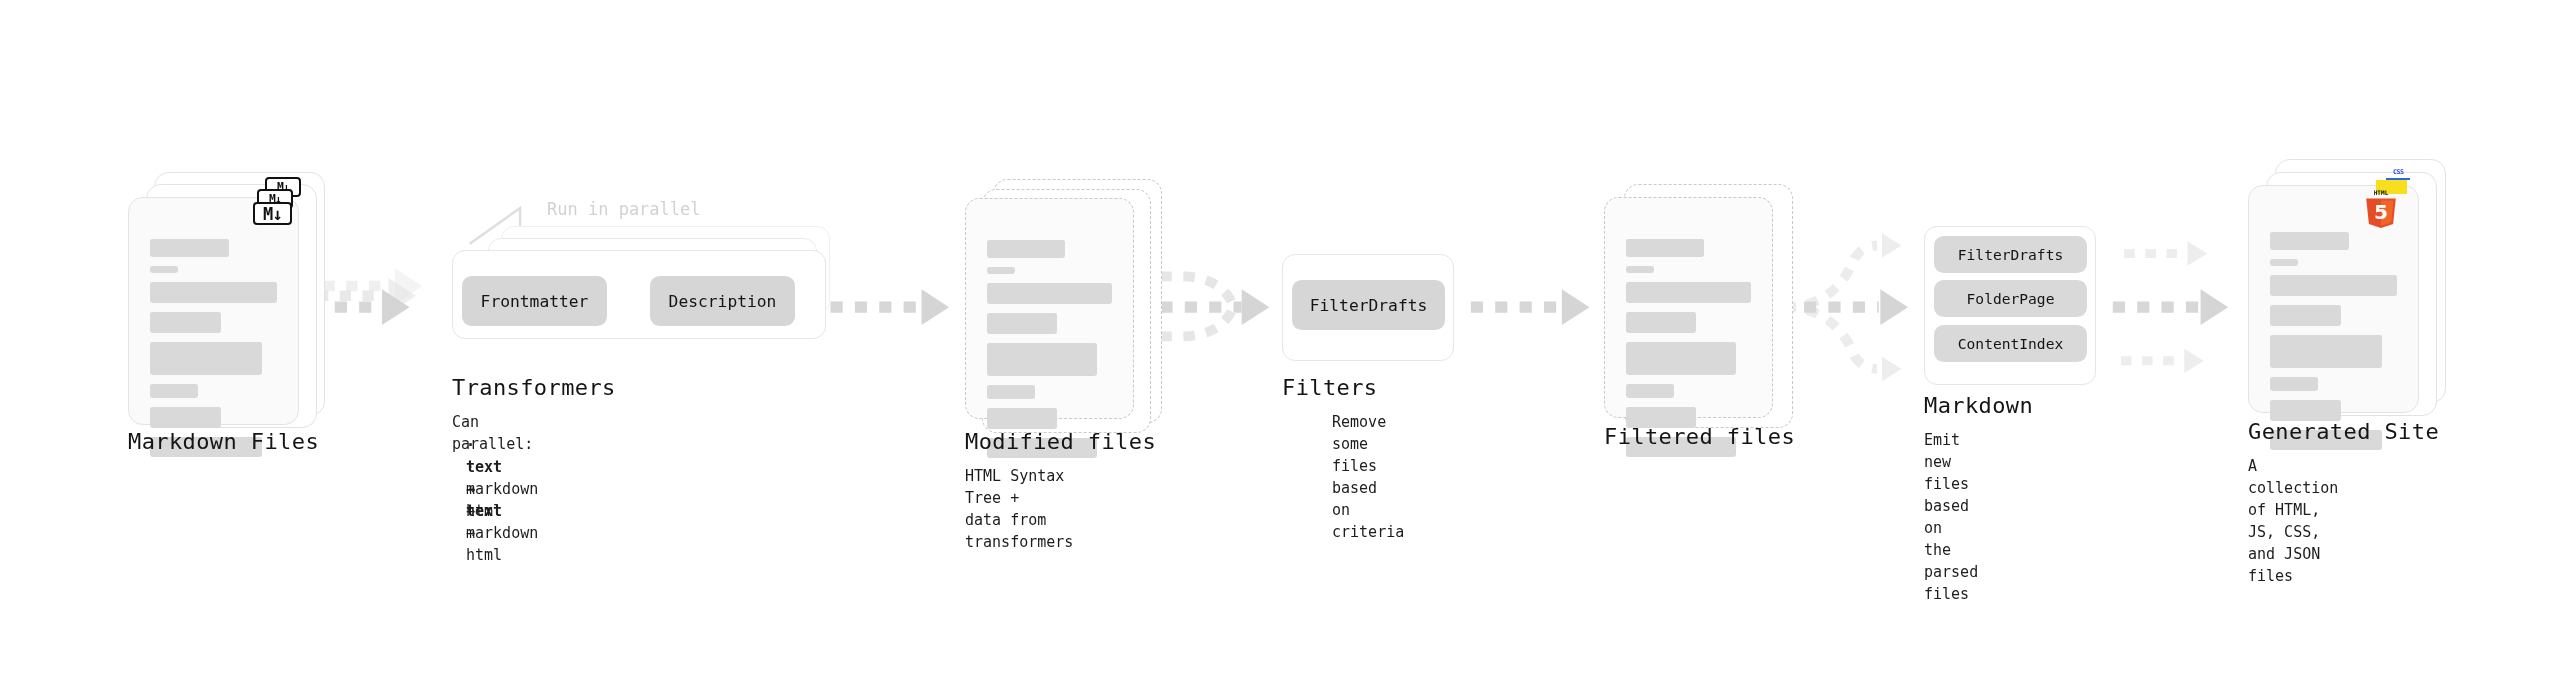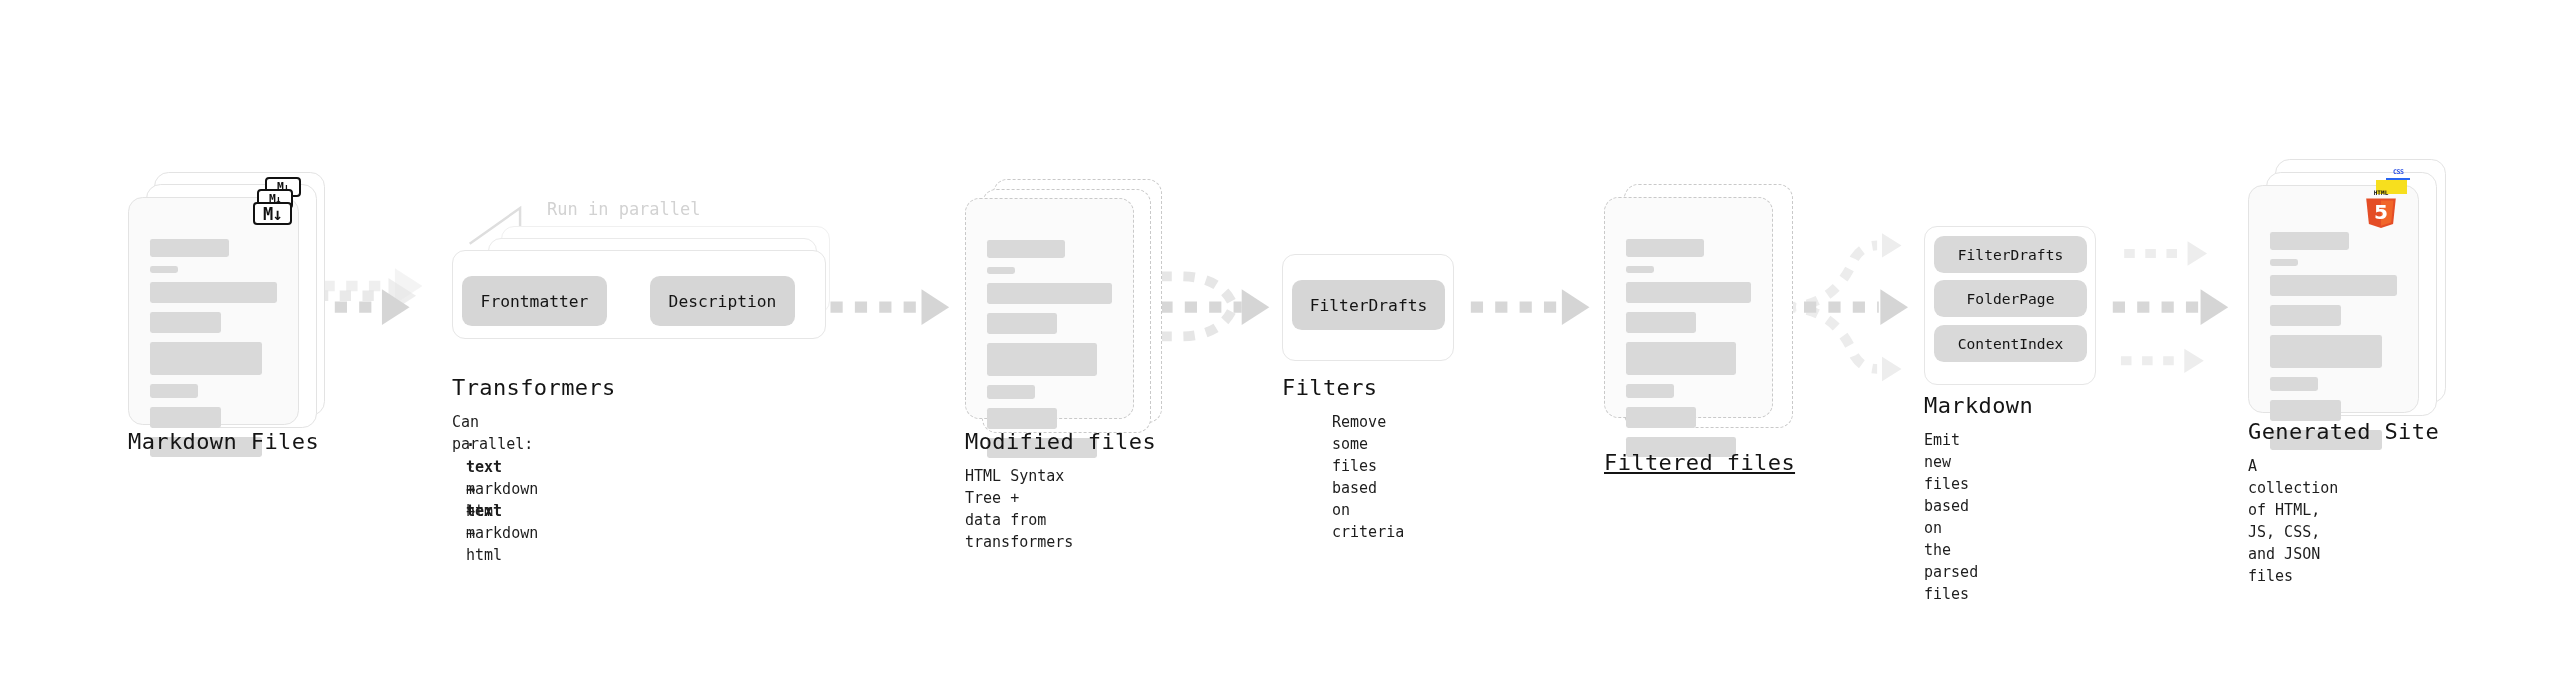--- a/index.html
+++ b/index.html
@@ -255,21 +255,21 @@
         <div class="skel" style="width:62%;height:18px;"></div>
         <div class="skel" style="width:22%;height:7.3px;"></div>
         <div class="skel" style="width:100%;height:21px;"></div>
         <div class="skel" style="width:56%;height:21px;"></div>
         <div class="skel" style="width:88%;height:32.5px;"></div>
         <div class="skel" style="width:38%;height:14.6px;"></div>
         <div class="skel" style="width:56%;height:21px;"></div>
         <div class="skel" style="width:88%;height:19.5px;"></div>
       </div>
     </div>
-    <div class="title" style="left:1604px;top:450px;text-decoration:underline;">Filtered files</div>
+    <div class="title" style="left:1604px;top:424px;">Filtered files</div>
   </div>
 
   <div class="node">
     <div class="panel" style="left:1924px;top:226px;width:172px;height:159px;"></div>
     <div class="pill" style="left:1934px;top:236px;width:153px;height:37px;background:#d9d9d9;font-size:14.6px;">FilterDrafts</div>
     <div class="pill" style="left:1934px;top:280px;width:153px;height:37px;background:#d9d9d9;font-size:14.6px;">FolderPage</div>
     <div class="pill" style="left:1934px;top:325px;width:153px;height:37px;background:#d9d9d9;font-size:14.6px;">ContentIndex</div>
     <div class="title" style="left:1924px;top:393px;">Markdown</div>
     <div class="subtitle" style="left:1924px;top:429px;">Emit new files based on
 the parsed files</div>

